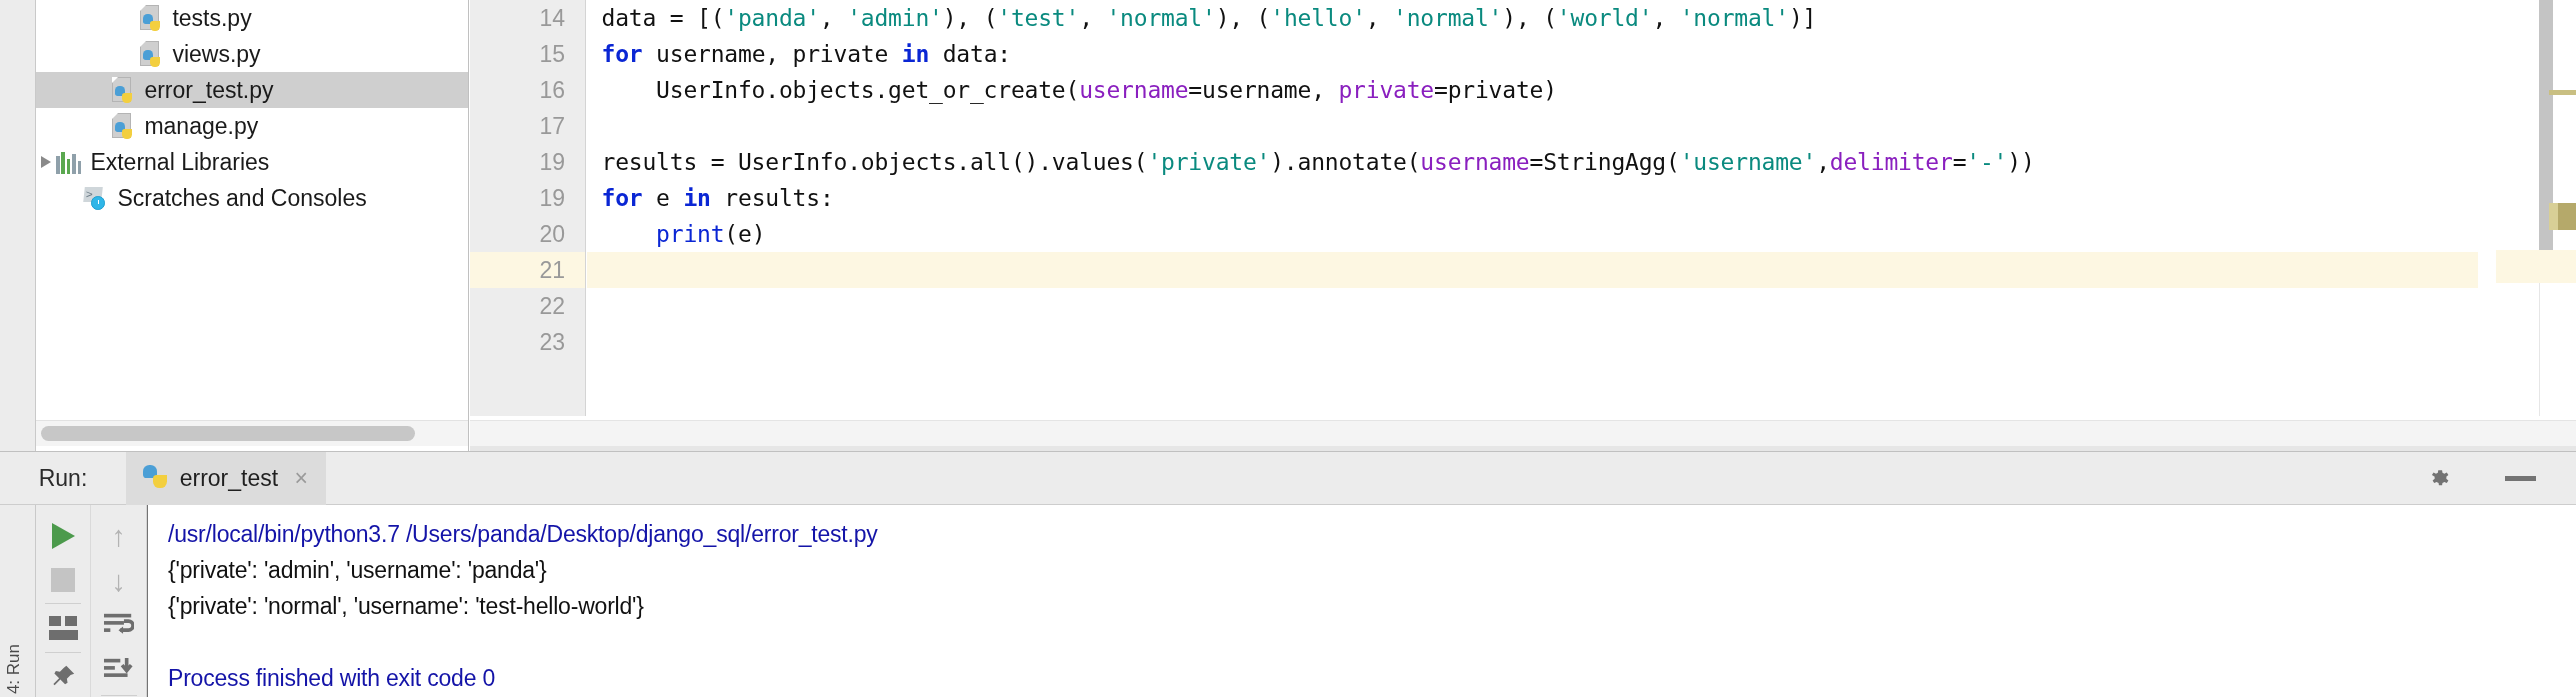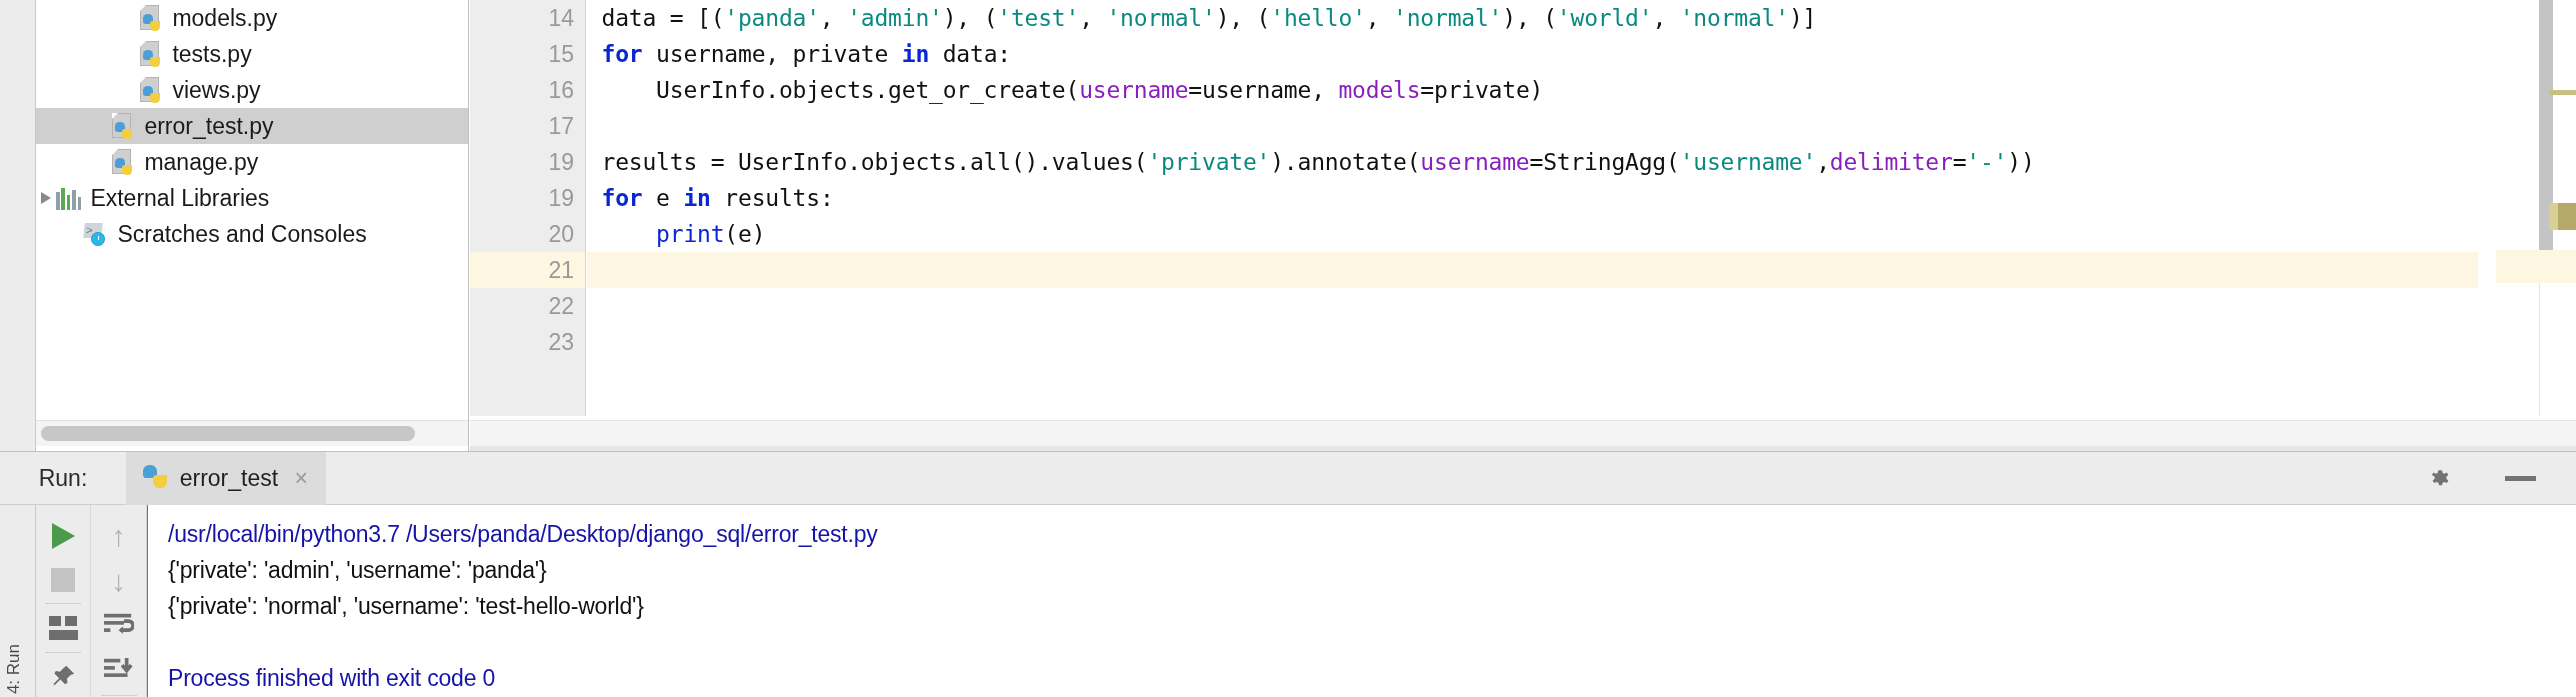--- a/index.html
+++ b/index.html
@@ -104,21 +104,21 @@
   
   .editor {
     position: absolute; left: 470px; top: 0; right: 0; height: 451px;
     background: #ffffff;
   }
   .gutter {
     position: absolute; left: 0; top: 0; width: 116px; height: 416px;
     background: #ededed; border-right: 0.9px solid #d4d4d4;
   }
   .gutter .ln {
-    height: 36px; line-height: 36px; text-align: right; padding-right: 11px;
+    height: 36px; line-height: 36px; text-align: right; padding-right: 20px;
     color: #999999; font-size: 23px;
     font-family: "Liberation Sans", sans-serif;
   }
   .gutter .ln.active { background: #fdf7e2; }
 
   .code {
     position: absolute; left: 117px; top: 0; right: 98px; height: 416px;
     background: #ffffff; overflow: hidden;
   }
   .code .cl {
@@ -263,33 +263,20 @@
           <span class="indent" style="width: 82px;"></span>
           <span class="arrow empty"></span>
           <span class="ico">
             <span class="page"></span>
             <span class="fold"></span>
             <span class="pysnake">
               <span class="sb"></span>
               <span class="sy"></span>
             </span>
           </span>
-          <span class="tree-label">models.py</span>
-        </div>
-        <div class="tree-row">
-          <span class="indent" style="width: 82px;"></span>
-          <span class="arrow empty"></span>
-          <span class="ico">
-            <span class="page"></span>
-            <span class="fold"></span>
-            <span class="pysnake">
-              <span class="sb"></span>
-              <span class="sy"></span>
-            </span>
-          </span>
           <span class="tree-label">tests.py</span>
         </div>
         <div class="tree-row">
           <span class="indent" style="width: 82px;"></span>
           <span class="arrow empty"></span>
           <span class="ico">
             <span class="page"></span>
             <span class="fold"></span>
             <span class="pysnake">
               <span class="sb"></span>
@@ -361,21 +348,21 @@
         <div class="ln">19</div>
         <div class="ln">19</div>
         <div class="ln">20</div>
         <div class="ln active">21</div>
         <div class="ln">22</div>
         <div class="ln">23</div>
       </div>
     <div class="code" id="code">
         <div class="cl"><span class="fn">data = [(</span><span class="str">'panda'</span><span class="fn">, </span><span class="str">'admin'</span><span class="fn">), (</span><span class="str">'test'</span><span class="fn">, </span><span class="str">'normal'</span><span class="fn">), (</span><span class="str">'hello'</span><span class="fn">, </span><span class="str">'normal'</span><span class="fn">), (</span><span class="str">'world'</span><span class="fn">, </span><span class="str">'normal'</span><span class="fn">)]</span></div>
         <div class="cl"><span class="kw">for</span><span class="fn"> username, private </span><span class="kw">in</span><span class="fn"> data:</span></div>
-        <div class="cl"><span class="fn">    UserInfo.objects.get_or_create(</span><span class="kwarg">username</span><span class="fn">=username, </span><span class="kwarg">models</span><span class="fn">=private)</span></div>
+        <div class="cl"><span class="fn">    UserInfo.objects.get_or_create(</span><span class="kwarg">username</span><span class="fn">=username, </span><span class="kwarg">private</span><span class="fn">=private)</span></div>
         <div class="cl">&nbsp;</div>
         <div class="cl"><span class="fn">results = UserInfo.objects.all().values(</span><span class="str">'private'</span><span class="fn">).annotate(</span><span class="kwarg">username</span><span class="fn">=StringAgg(</span><span class="str">'username'</span><span class="fn">,</span><span class="kwarg">delimiter</span><span class="fn">=</span><span class="str">'-'</span><span class="fn">))</span></div>
         <div class="cl"><span class="kw">for</span><span class="fn"> e </span><span class="kw">in</span><span class="fn"> results:</span></div>
         <div class="cl"><span class="fn">    </span><span class="blu">print</span><span class="fn">(e)</span></div>
         <div class="cl active">&nbsp;</div>
         <div class="cl">&nbsp;</div>
         <div class="cl">&nbsp;</div>
       </div>
 
     <div class="ed-scroll">

